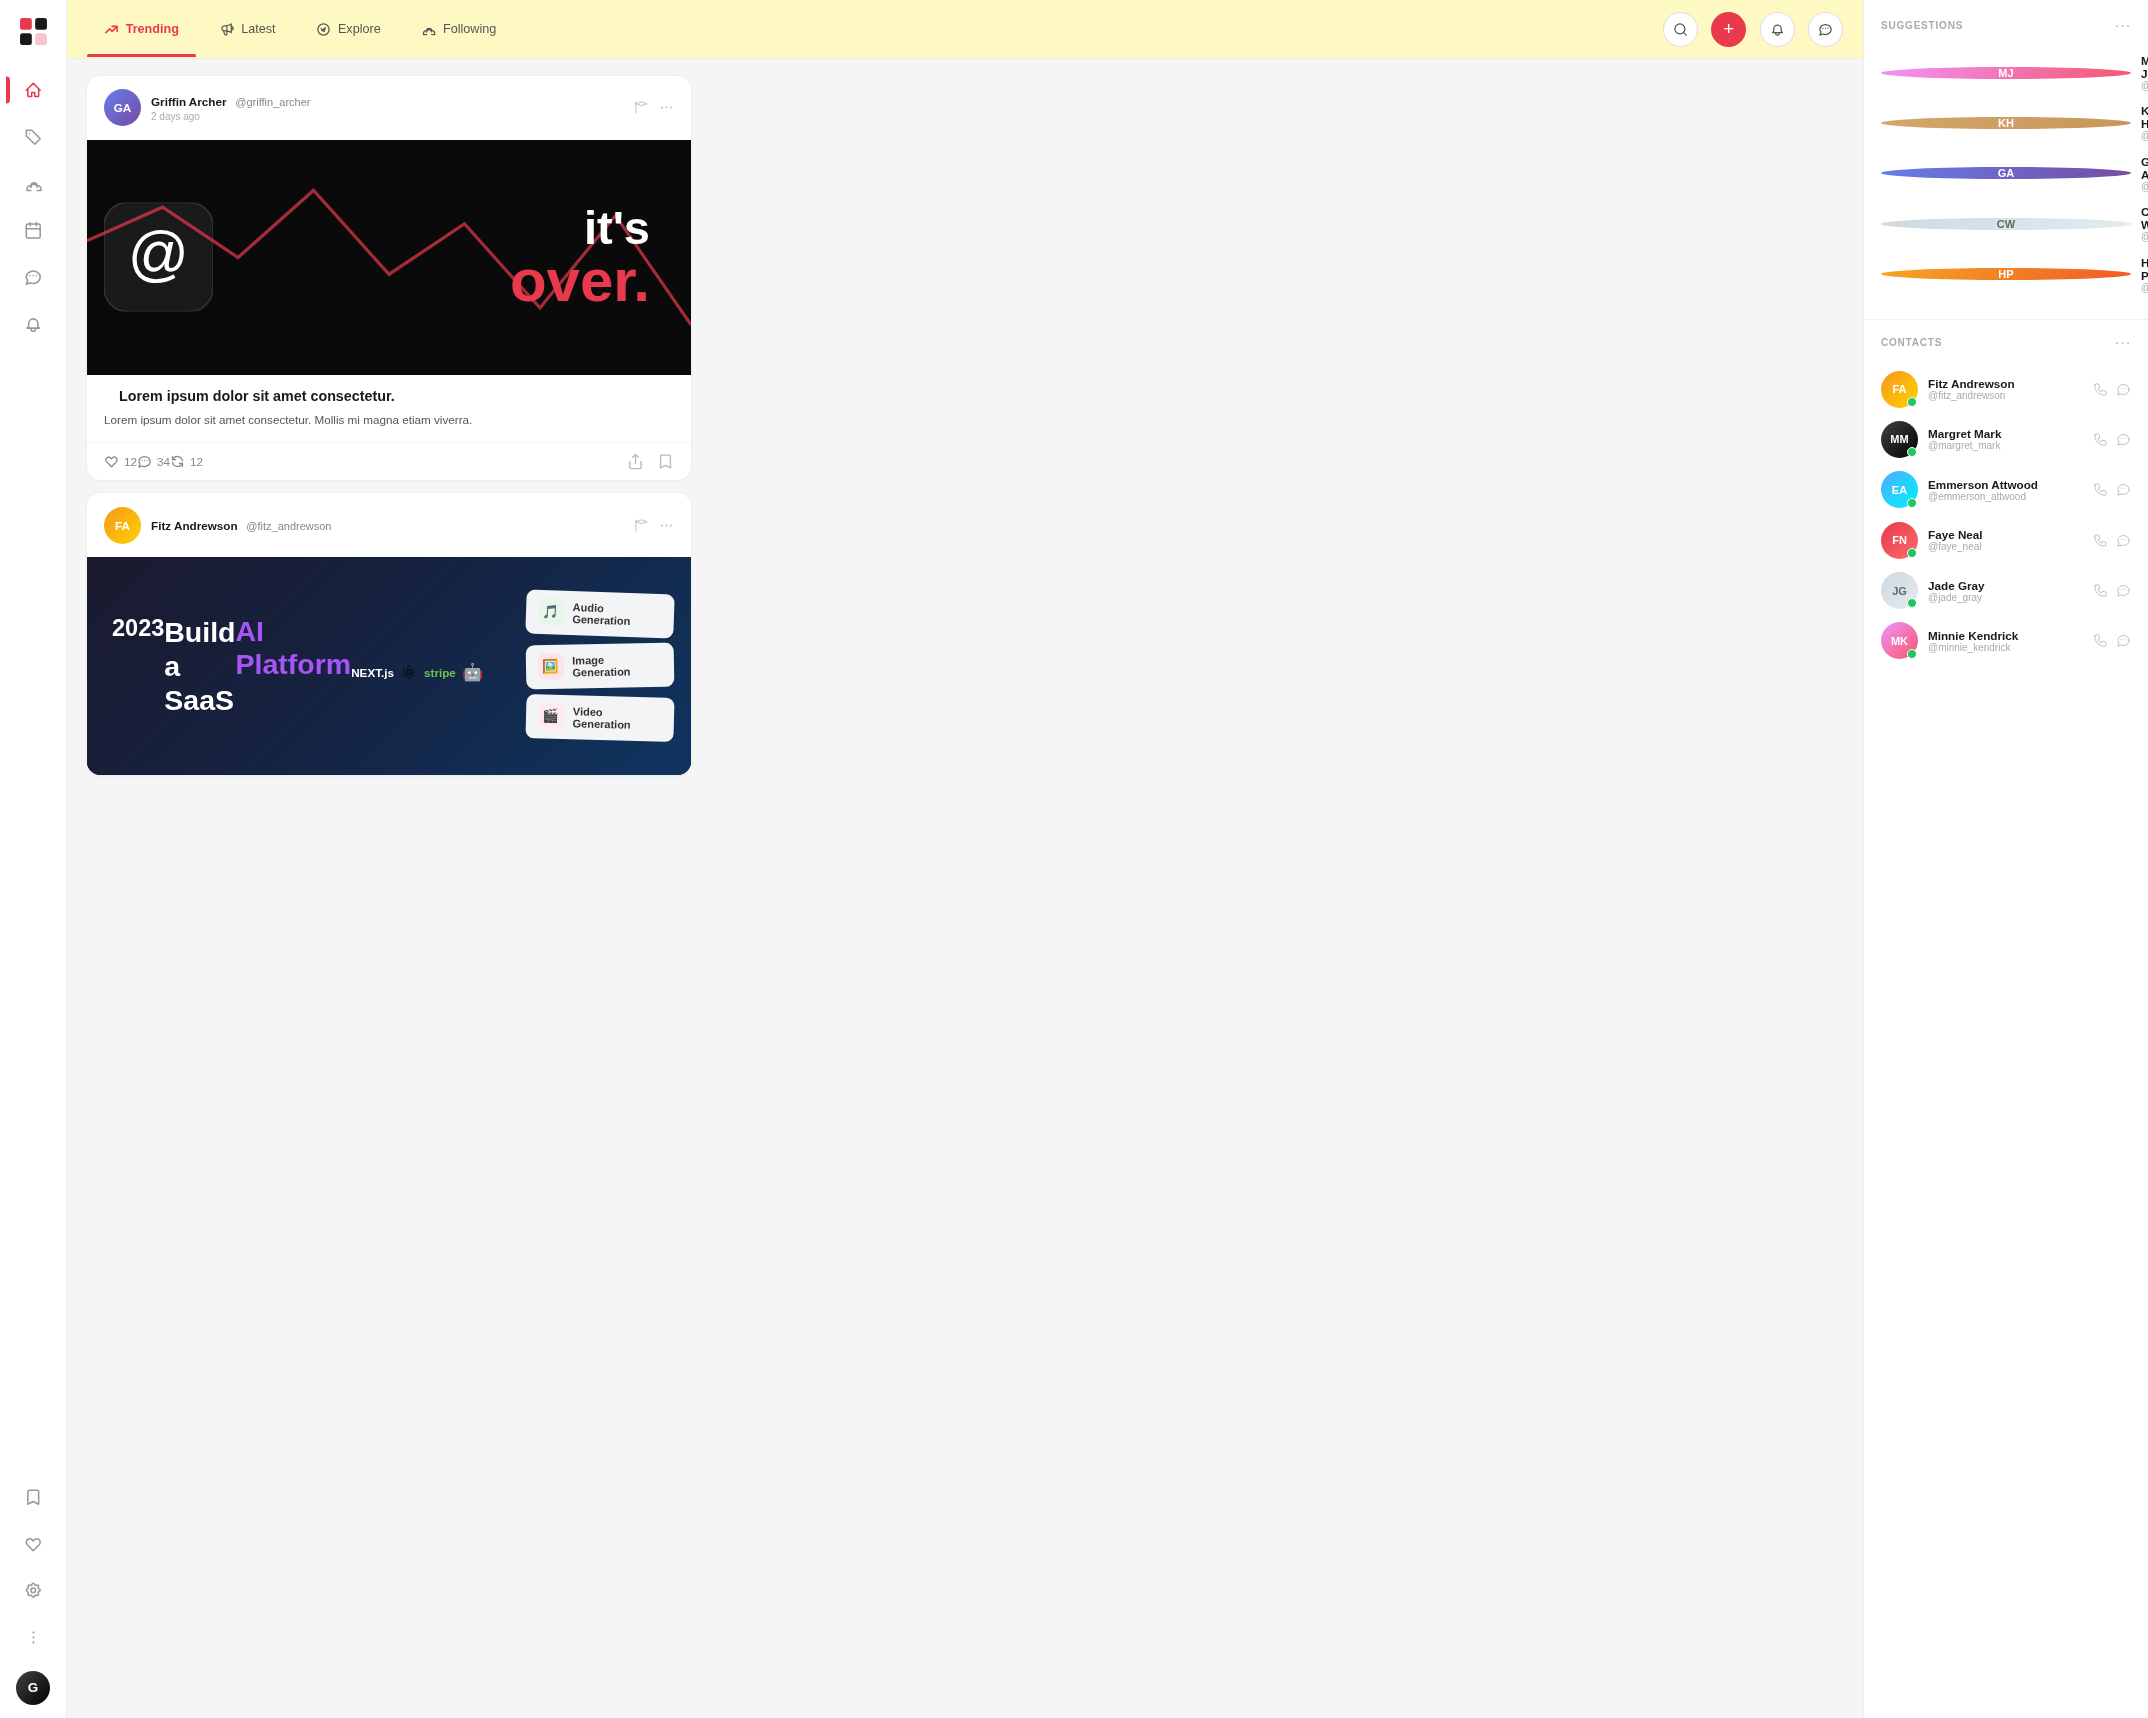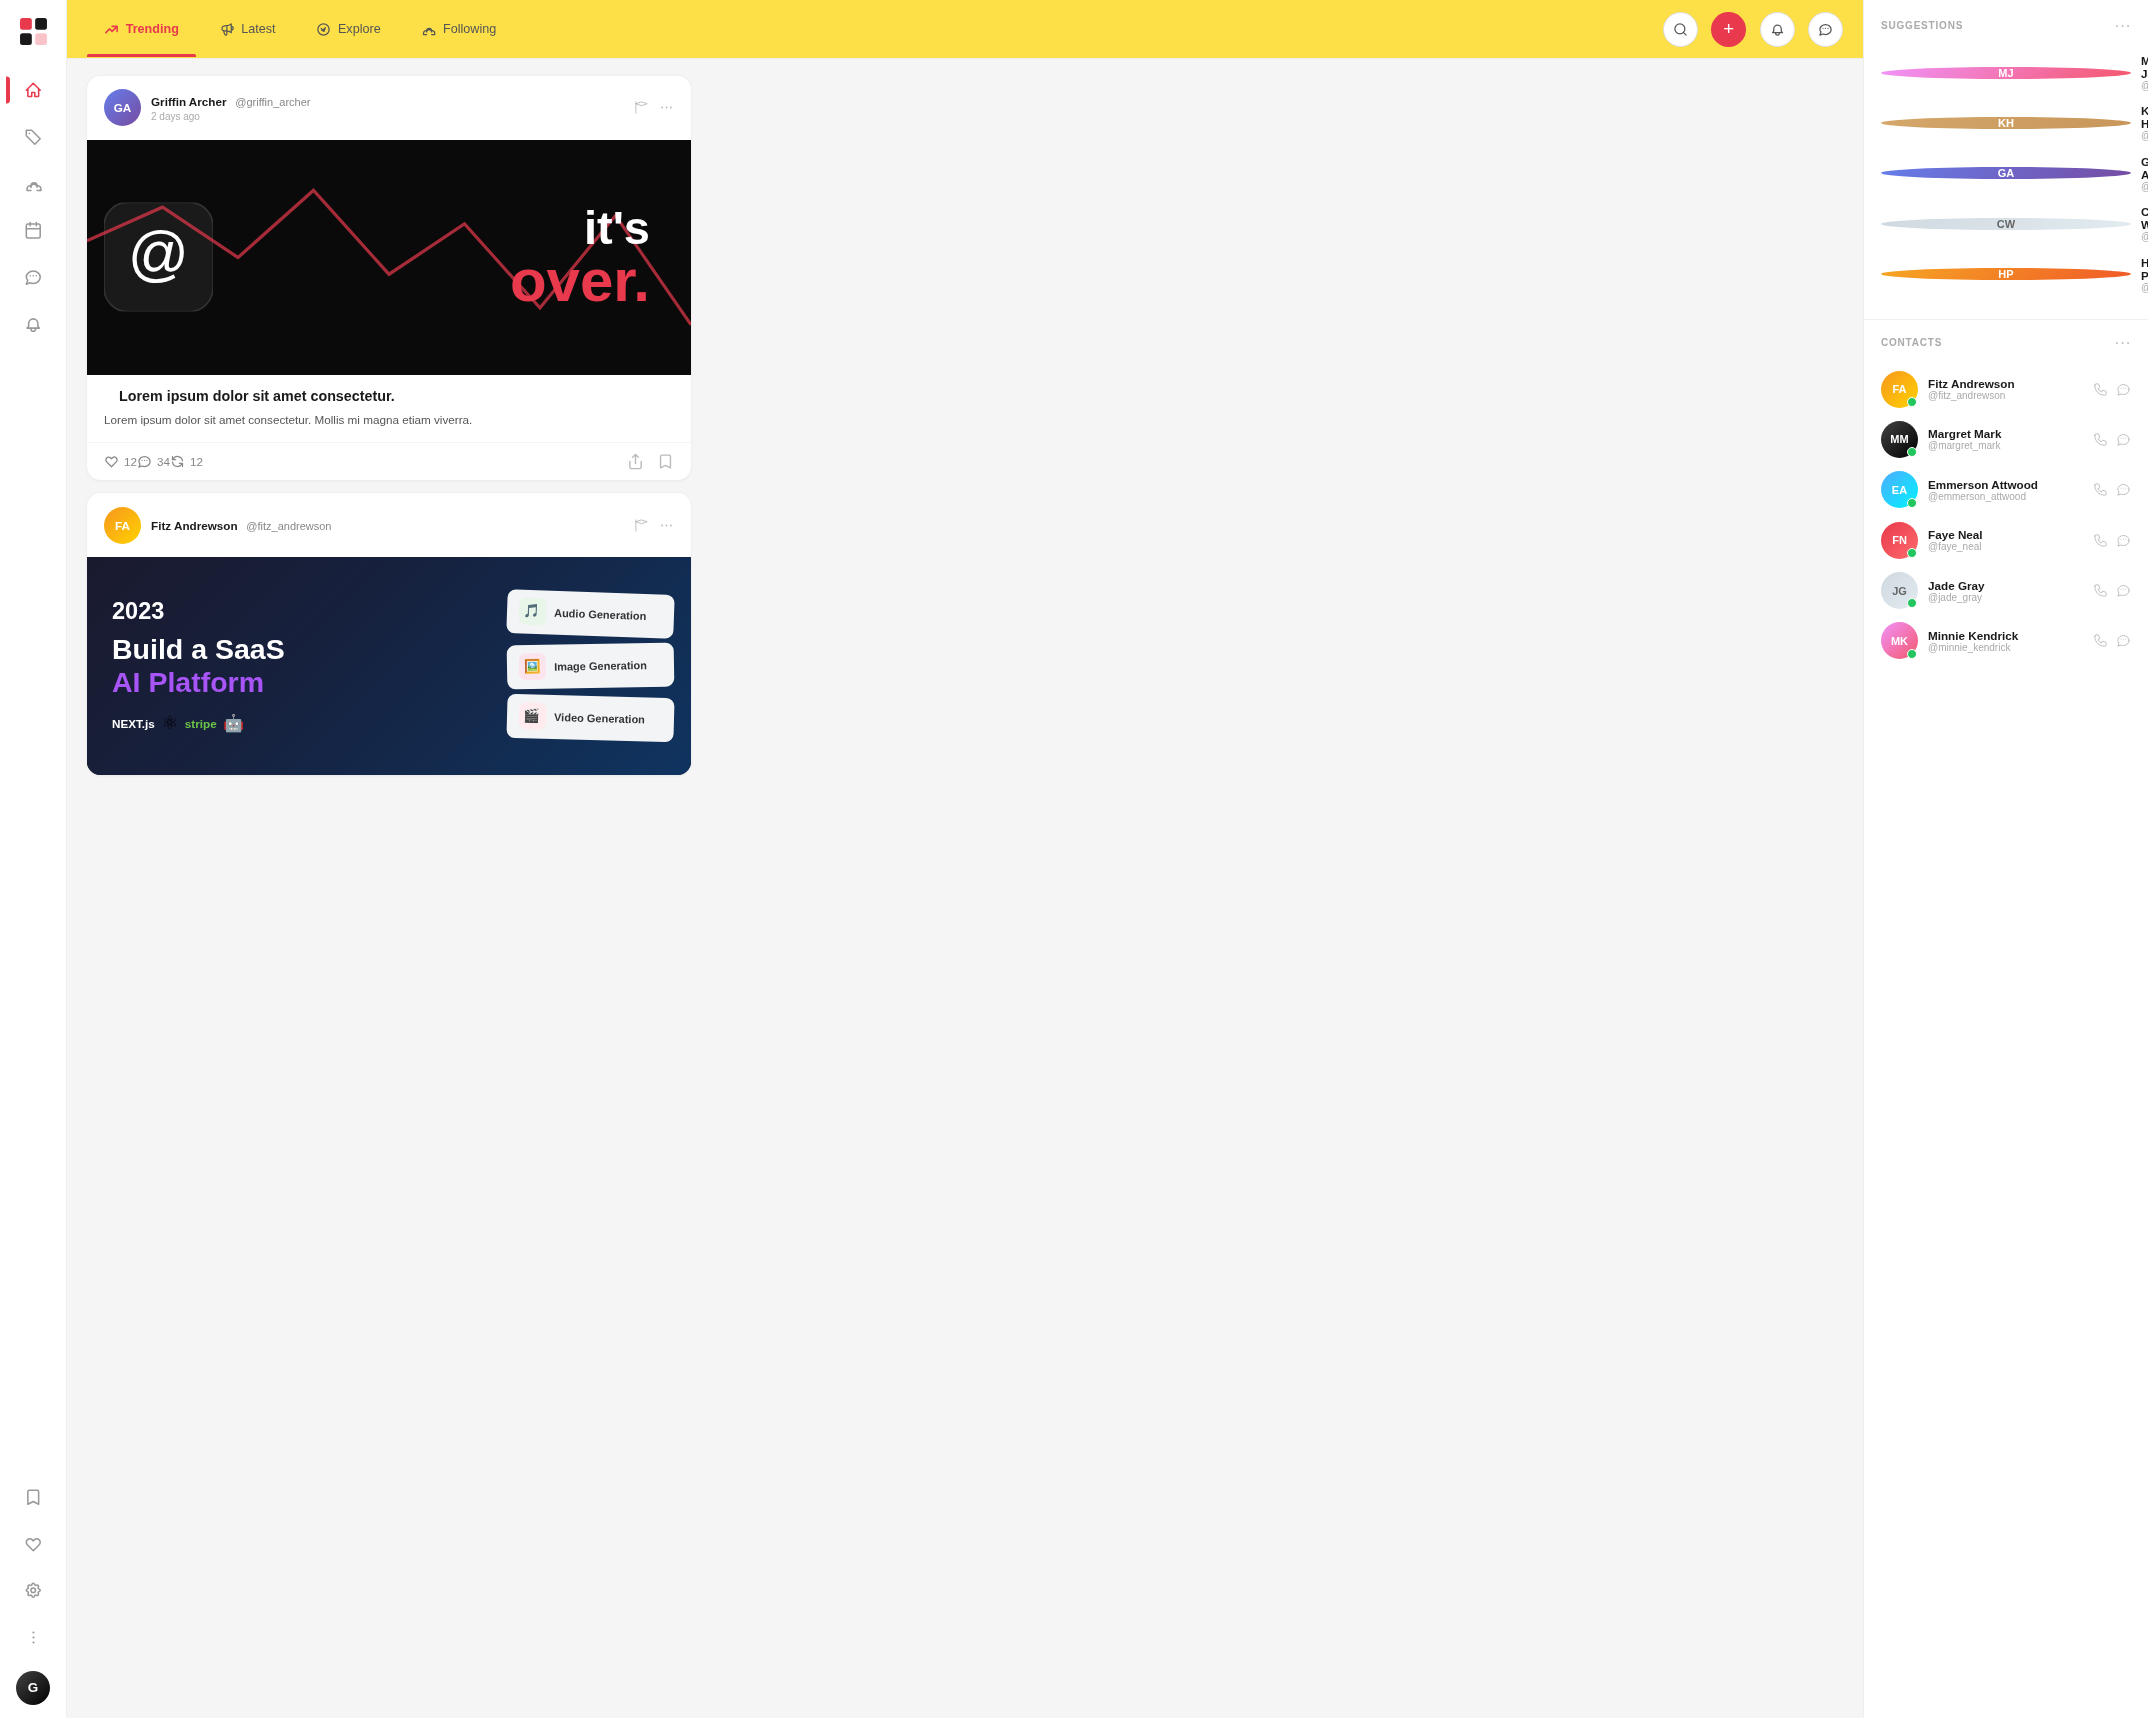--- a/index.html
+++ b/index.html
@@ -67,21 +67,21 @@
     
     .main-wrapper {
       flex: 1;
       display: flex;
       flex-direction: column;
       overflow: hidden;
     }
 
     
     .top-nav {
-      background: #fde047;
+      background: #fef9c3;
       border-bottom: 0.8px solid #eee;
       display: flex;
       align-items: center;
       padding: 0 20px;
       height: 59px;
       gap: 6.7px;
     }
     .top-nav-item {
       display: flex;
       align-items: center;
@@ -253,21 +253,21 @@
       display: flex;
       align-items: center;
       justify-content: stretch;
       position: relative;
       overflow: hidden;
     }
     .saas-left {
       flex: 1;
       padding: 25px;
       display: flex;
-      flex-direction: column;
+      flex-direction: row;
       justify-content: center;
     }
     .saas-year { color: #fff; font-size: 23.5px; font-weight: 700; margin-bottom: 6.7px; }
     .saas-title1 { color: #fff; font-size: 28.5px; font-weight: 700; line-height: 1.2; }
     .saas-title2 { color: #a855f7; font-size: 28.5px; font-weight: 700; }
     .saas-tech-icons { display: flex; align-items: center; gap: 6.7px; margin-top: 13.4px; }
     .saas-right {
       width: 201px;
       padding: 17px;
       display: flex;

